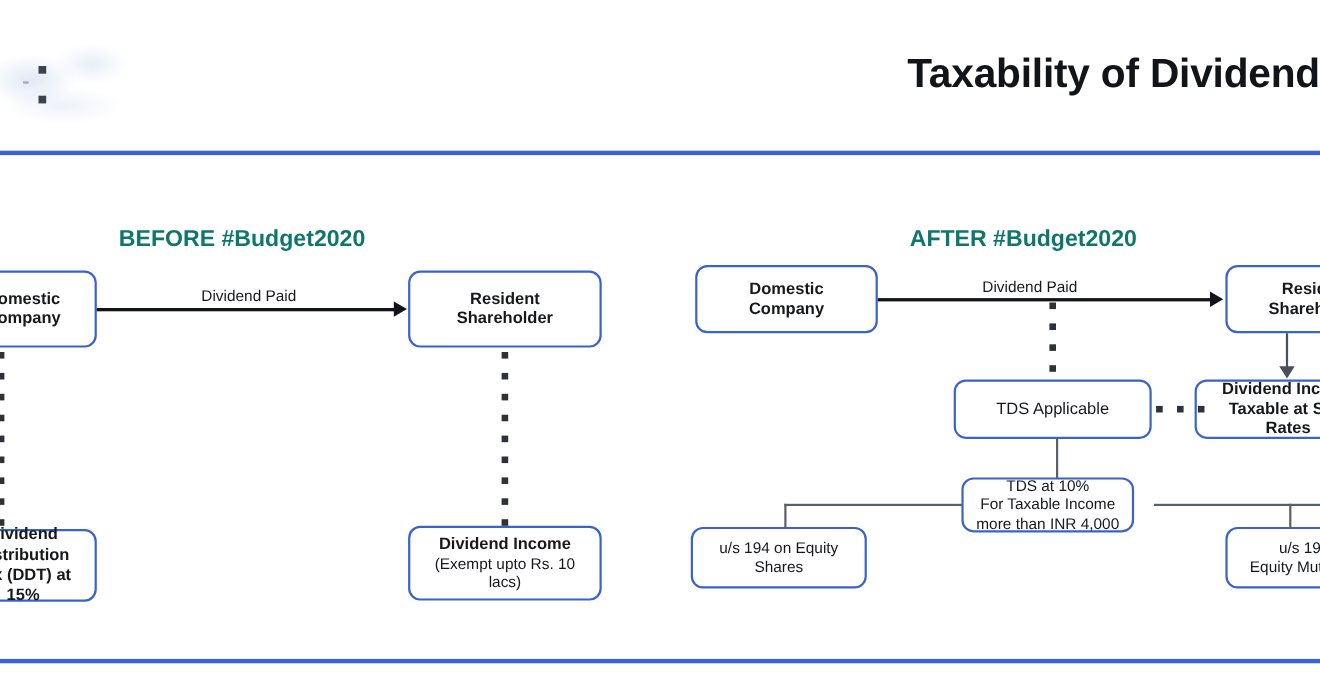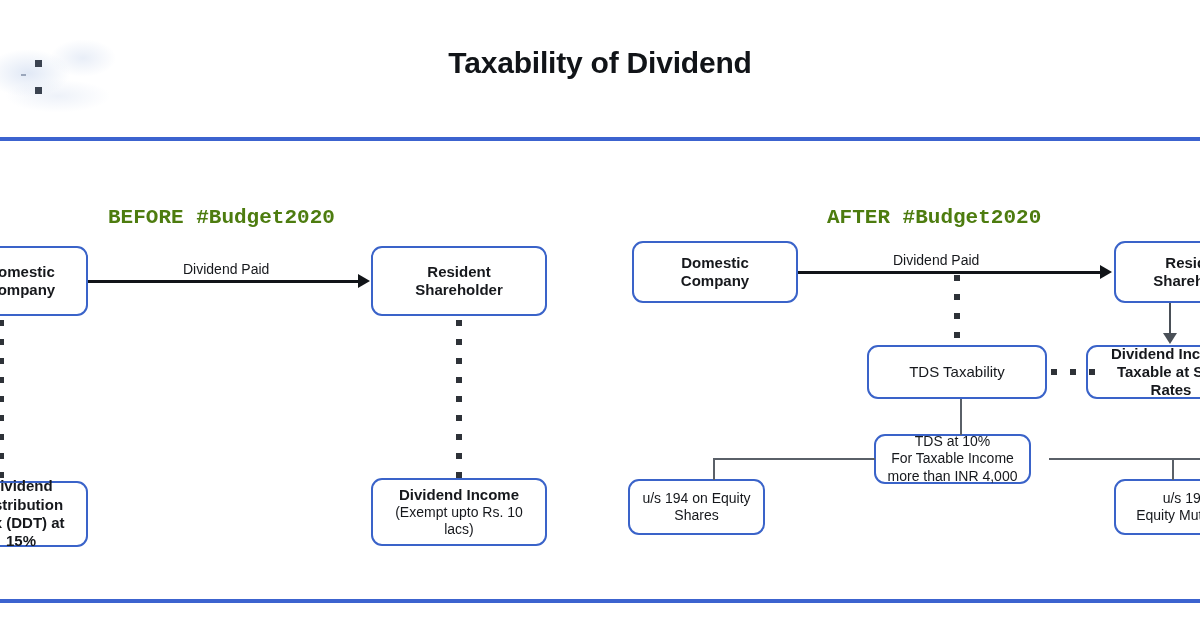--- a/index.html
+++ b/index.html
@@ -19,32 +19,31 @@
       radial-gradient(ellipse 70px 22px at 70px 78px, rgba(212,222,240,.40), rgba(255,255,255,0) 75%);
     pointer-events:none;
   }
   .wm-sq{position:absolute;width:7px;height:7px;background:#3b4350;}
   .wm-sq.a{left:47px;top:42px;}
   .wm-sq.b{left:47px;top:69px;}
   .wm-tick{position:absolute;left:33px;top:56px;width:5px;height:2px;background:#9aa6bb;}
 
   
   .page-title{
-    position:absolute;left:0;top:46px;width:1200px;text-align:center;
-    font-size:30px;font-weight:bold;color:#111418;letter-spacing:-0.2px;
+    position:absolute;left:0;top:46px;width:1200px;text-align:right;
+    font-size:37px;font-weight:bold;color:#111418;letter-spacing:-0.2px;
   }
   .rule{position:absolute;left:0;width:1200px;background:#3c63cf;}
   .rule.top{top:137px;height:4px;}
   .rule.bottom{top:599px;height:4px;}
 
   
   .sec-head{
-    position:absolute;font-size:21px;font-weight:bold;color:#4d7c0f;
+    position:absolute;font-size:21px;font-weight:bold;color:#0f766e;
     white-space:nowrap;
-    font-family:Liberation Mono, monospace;
   }
   .sec-head.before{left:108px;top:206px;}
   .sec-head.after{left:827px;top:206px;text-align:center;}
 
   
   .box{
     position:absolute;box-sizing:border-box;
     border:2.5px solid #3a63c9;border-radius:11px;background:#ffffff;
     display:flex;align-items:center;justify-content:center;
     text-align:center;color:#16181c;line-height:1.22;
@@ -60,21 +59,21 @@
   #b-resident  {left:371px;  top:246px; width:176px; height:70px;}
   #b-ddt       {left:-46px;  top:481px; width:134px; height:66px;}
   #b-divincome {left:371px;  top:478px; width:176px; height:68px;}
 
   
   #a-domestic  {left:632px;  top:241px; width:166px; height:62px;}
   #a-resident  {left:1114px; top:241px; width:166px; height:62px;}
   #a-tds       {left:867px;  top:345px; width:180px; height:54px;}
   #a-slab      {left:1086px; top:345px; width:170px; height:54px;}
   #a-tds10     {left:874px;  top:434px; width:157px; height:50px;}
-  #a-194       {left:628px;  top:479px; width:137px; height:56px;}
+  #a-194       {left:628px;  top:479px; width:160px; height:56px;}
   #a-194k      {left:1114px; top:479px; width:172px; height:56px;}
 
   
   .conn{position:absolute;}
   .solid-h{height:2.5px;background:#111418;}
   .thin-h{height:1.6px;background:#5a6068;}
   .thin-v{width:1.6px;background:#5a6068;}
   .arrow-v{width:2.4px;background:#4a5058;}
 
   .arrowhead-r{
@@ -179,21 +178,21 @@
   </div>
 
   <div class="box" id="a-resident">
     <span>
       <span class="bt bold f15">Resident</span>
       <span class="bt bold f15">Shareholder</span>
     </span>
   </div>
 
   <div class="box" id="a-tds">
-    <span class="bt f15">TDS Taxability</span>
+    <span class="bt f15">TDS Applicable</span>
   </div>
 
   <div class="box" id="a-slab">
     <span>
       <span class="bt bold f15">Dividend Income</span>
       <span class="bt bold f15">Taxable at Slab Rates</span>
     </span>
   </div>
 
   <div class="box" id="a-tds10">

